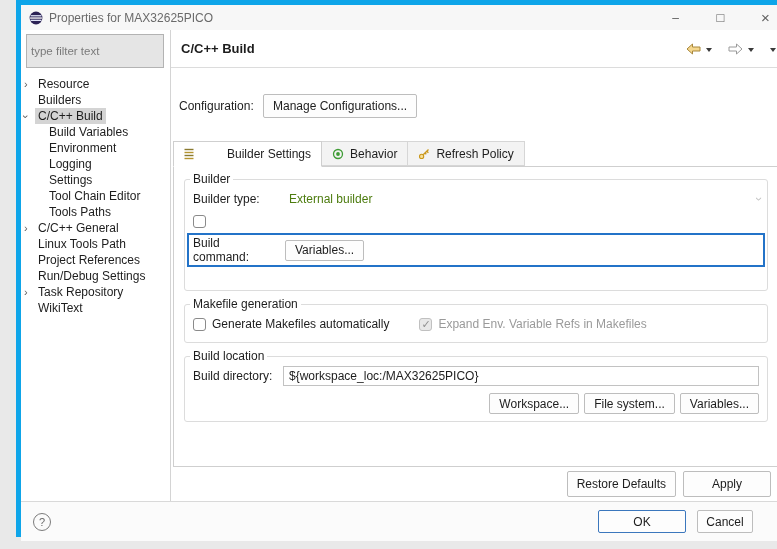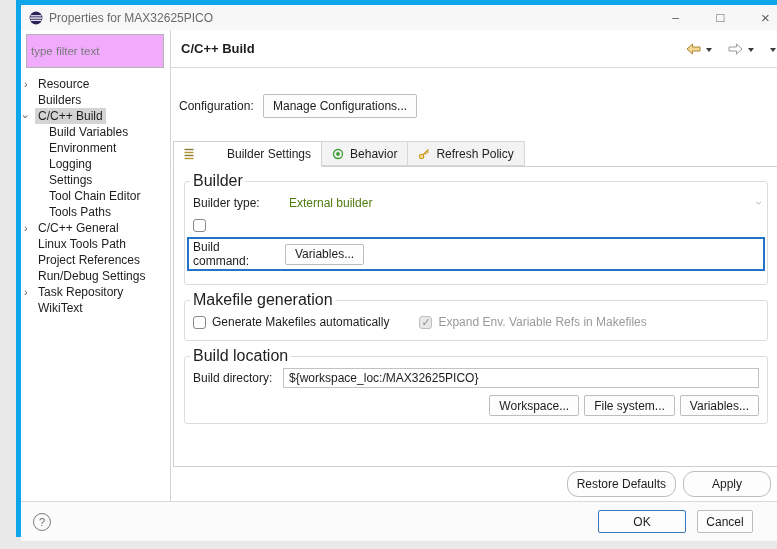--- a/index.html
+++ b/index.html
@@ -22,21 +22,21 @@
   .win-controls { margin-left:auto; display:flex; height:100%; }
   .win-btn { width:45px; height:100%; display:flex; align-items:center; justify-content:center; color:#5f5f5f; font-size:12px; }
   .win-btn.min::before { content:"\2013"; }
   .win-btn.max::before { content:"\25A1"; font-size:13px; }
   .win-btn.cls::before { content:"\00D7"; font-size:15px; }
   
   .dlg-body { position:absolute; top:25px; left:0; right:0; height:471px; display:flex; background:#fff; }
   .sidebar { width:150px; border-right:1px solid #d4d4d4; padding-top:3px; }
   .filter-input {
     display:block; width:138px; margin:1px 4px 8px 5px; height:19px;
-    border:1px solid #b3b3b3; padding:16px 4px; font:inherit; font-size:11.5px; color:#333; background:#f0abfc;
+    border:1px solid #b3b3b3; padding:16px 4px; font:inherit; font-size:11.5px; color:#333; background:#e5e5e5;
   }
   .filter-input::placeholder { color:#7a7a7a; }
   .tree { }
   .tree-row { height:16px; display:flex; align-items:center; padding-left:3px; cursor:default; white-space:nowrap; }
   .tree-row .tw { width:11px; flex-shrink:0; color:#5f5f5f; font-size:11px; line-height:11px; }
   .tw.tw-collapsed::before { content:"\203A"; }
   .tw.tw-expanded::before { content:"\203A"; display:inline-block; transform:rotate(90deg); }
   .tree-row.lvl2 { padding-left:25px; }
   .tree-row .tlabel { padding:1px 3px; }
   .tree-row.selected .tlabel { background:#d4d4d4; }
@@ -64,41 +64,41 @@
   
   .tabbar { position:absolute; top:111px; left:2px; height:25px; display:flex; z-index:2; }
   .tab { display:flex; align-items:center; gap:6px; padding:0 10px; border:1px solid #d6d6d6; background:#f3f3f3; height:25px; }
   .tab + .tab { border-left:none; }
   .tab.active { background:#fff; border-color:#cfcfcf; border-bottom:1px solid #fff; margin-bottom:-1px; height:26px;gap:33px; }
   .tabcontent {
     position:absolute; top:136px; left:2px; right:7px; height:301px;
     border:1px solid #cfcfcf; background:#fff; padding-top:5px; z-index:1;
   }
   fieldset { border:1px solid #dcdcdc; border-radius:3px; margin:0 12px 6px 10px; padding:2px 8px 7px 8px; }
-  legend { font-size:16px; padding:0 3px; margin-left:-3px; color:#1d1d1d; }
+  legend { font-size:12px; padding:0 3px; margin-left:-3px; color:#1d1d1d; }
   .frow { display:flex; align-items:center; min-height:22px; }
   .flabel { width:90px; flex-shrink:0; }
   .combo-flat { flex:1; display:flex; color:#4d7c0f; padding-left:6px; }
   .combo-flat .chev { color:#c3c3c3; }
   .checkbox { width:13px; height:13px; border:1px solid #8a8a8a; border-radius:3px; background:#fff; flex-shrink:0; margin-right:6px; }
   .checkbox.checked-disabled { background:#e8e8e8; border-color:#c0c0c0; position:relative; }
   .checkbox.checked-disabled::after { content:"\2713"; position:absolute; left:1px; top:-1px; font-size:11px; color:#8f8f8f; }
   .disabled-text { color:#9a9a9a; }
   .blue-box {
     display:flex; align-items:center; border:2px solid #2373c8;
-    margin:1px -6px 6px -6px; padding:1px 4px;
+    margin:1px -6px 16px -6px; padding:1px 4px;
   }
   .blue-box .flabel { width:86px; }
   .text-input { flex:1; border:1px solid #c2c2c2; height:20px; padding:0 5px; font:inherit; font-size:12px; color:#1d1d1d; background:#fff; min-width:0; }
   .blue-box .btn { margin-left:6px; height:21px; }
   .check-group { display:flex; align-items:center; }
   .loc-buttons { display:flex; justify-content:flex-end; gap:5px; margin-top:6px; }
   .loc-buttons .btn { height:21px; }
   .footer-row { position:absolute; top:441px; right:17px; display:flex; gap:7px; }
-  .footer-row .btn { height:26px;border-radius:11px; }
+  .footer-row .btn { height:26px; }
   .footer-row .apply { width:88px; }
   
   .bottombar { position:absolute; top:496px; left:0; right:0; height:40px; border-top:1px solid #d9d9d9; background:#fbfbfb; display:flex; align-items:center; padding:0 35px 0 12px; }
   .help-btn { width:18px; height:18px; border-radius:50%; border:1px solid #7b7b7b; color:#6b6b6b; display:flex; align-items:center; justify-content:center; font-size:11px; background:transparent; }
   .bottombar .spacer { flex:1; }
   .ok-btn { width:88px; height:23px; border-color:#3b77bd; }
   .cancel-btn { width:56px; height:23px; margin-left:11px; }
   svg { display:block; }
 </style>
 </head>

